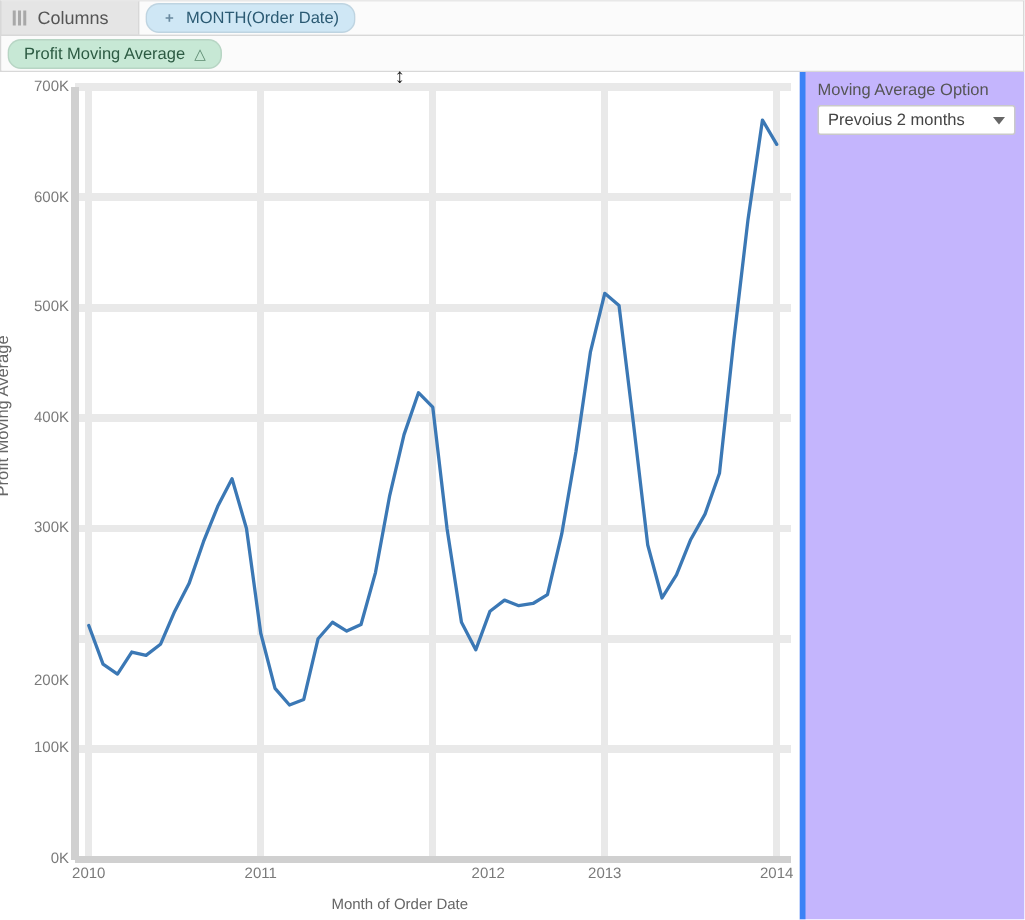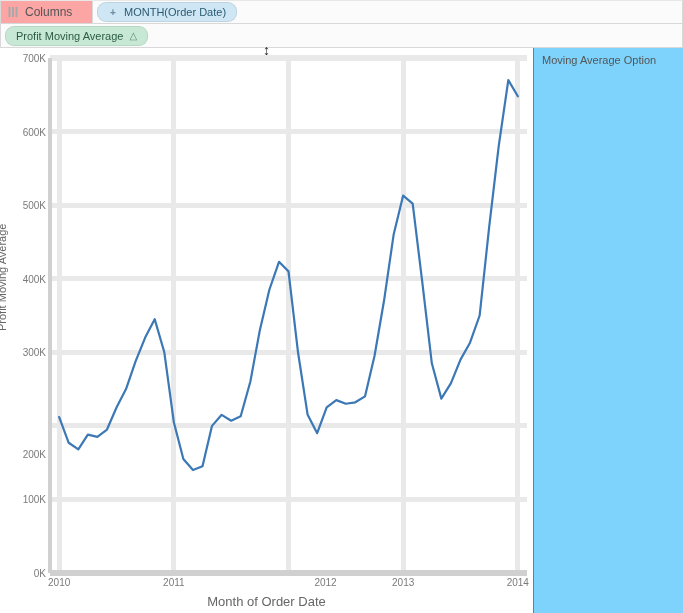--- a/index.html
+++ b/index.html
@@ -10,21 +10,21 @@
     color: #4a4a4a;
     background: #ffffff;
     overflow: hidden;
   }
   .shelf-row {
     display: flex;
     align-items: center;
     height: 24px;
     border: 1px solid #d8d8d8;
     border-top: 1px solid #e8e8e8;
-    background: #fca5a5;
+    background: #e5e5e5;
     box-sizing: border-box;
     justify-content: space-between;
   }
   .shelf-row + .shelf-row { border-top: none; }
   .shelf-label-cell {
     width: 92px; height: 100%;
     display: flex; align-items: center;
     padding-left: 6px;
     border-right: 1px solid #d8d8d8;
     box-sizing: border-box;
@@ -77,24 +77,24 @@
     height: calc(613px - 48px);
     box-sizing: border-box;
   }
   .chart-pane {
     flex: 1;
     position: relative;
     background:#ffffff;
   }
   .param-pane {
     width: 150px;
-    border-left: 1px solid #3b82f6;
+    border-left: 4px solid #3b82f6;
     padding: 6px 6px 4px 8px;
     box-sizing: border-box;
-    background:#7dd3fc;
+    background:#c4b5fd;
   }
   .param-title {
     font-size: 11px;
     color:#555;
     margin-bottom: 4px;
   }
   .param-select {
     width: 100%;
     height: 20px;
     border: 1px solid #c9c9c9;
@@ -129,21 +129,21 @@
     transform-origin: left center;
     font-size: 11px;
     color:#666;
     white-space:nowrap;
   }
   .x-title {
     position:absolute;
     bottom: 4px;
     left: 50%;
     transform: translateX(-50%);
-    font-size: 13px;
+    font-size: 10px;
     color:#666;
   }
   .tick-label-y {
     position:absolute;
     right: 100%;
     transform: translate(-4px, -50%);
     font-size: 10px;
     color:#7a7a7a;
     white-space:nowrap;
   }
@@ -256,14 +256,18 @@
           <div class="tick-label-x" style="left: 1.92308%;">2010</div>
           <div class="tick-label-x" style="left: 25.9615%;">2011</div>
           <div class="tick-label-x" style="left: 50%; margin-left: 37px;">2012</div>
           <div class="tick-label-x" style="left: 74.0385%;">2013</div>
           <div class="tick-label-x" style="left: 98.0769%;">2014</div>
         </div>
     </div>
   </div>
   <div class="param-pane">
     <div class="param-title">Moving Average Option</div>
+    <div class="param-select">
+      <span>Prevoius 2 months</span>
+      <span class="caret"></span>
+    </div>
   </div>
 </div>
 
 </body></html>

